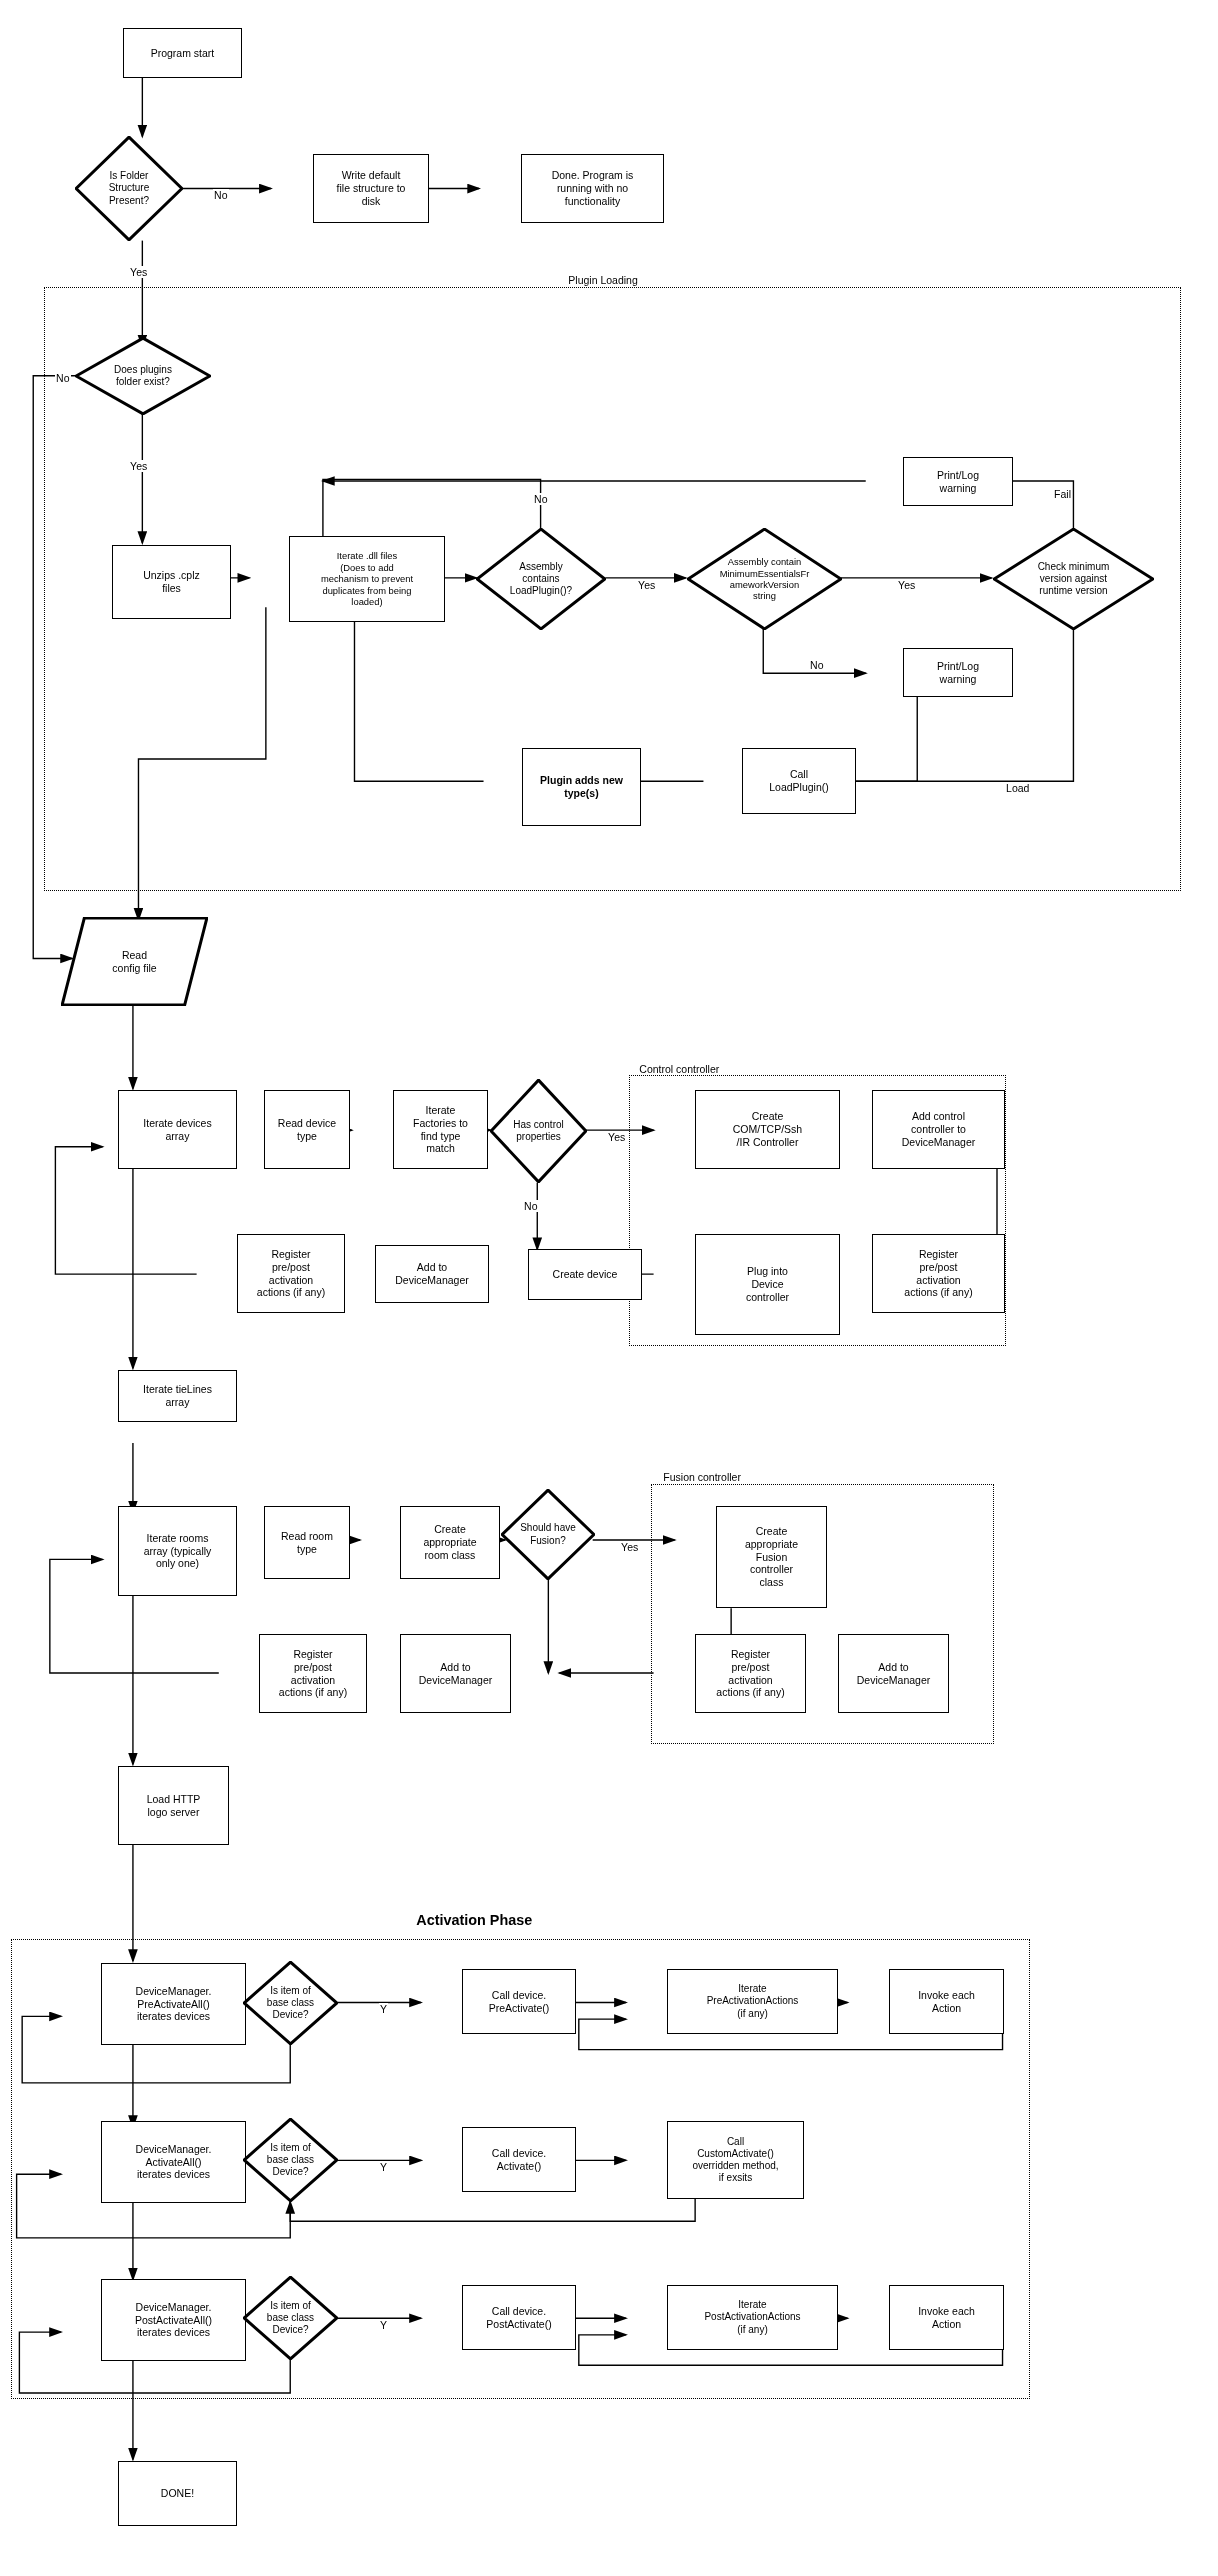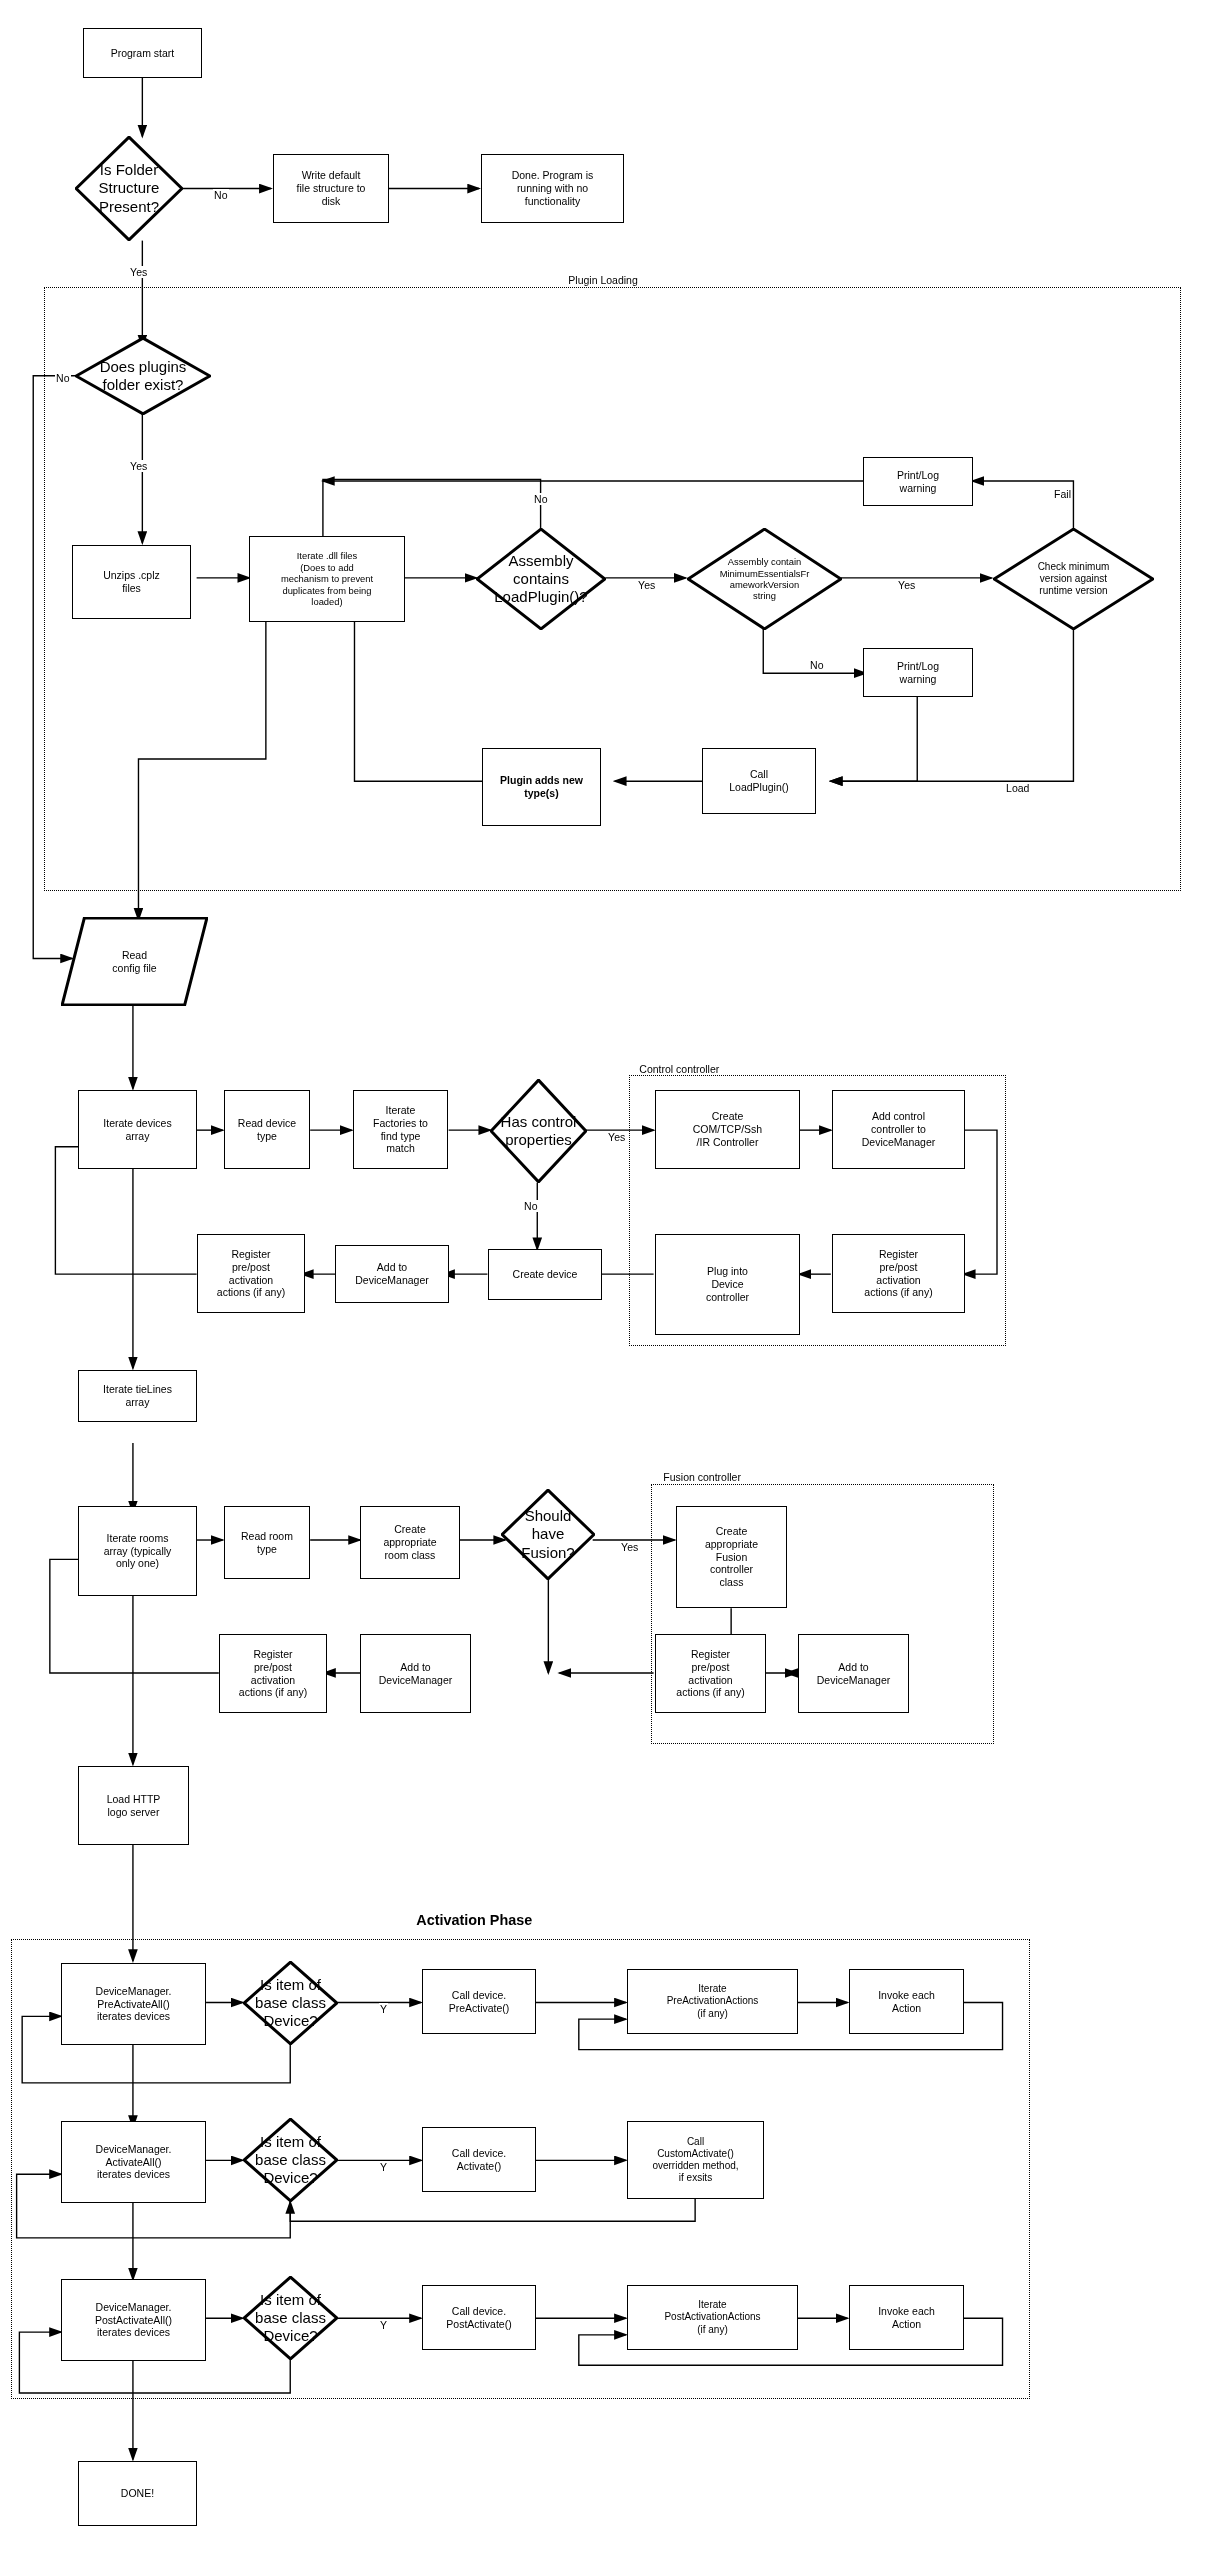--- a/index.html
+++ b/index.html
@@ -31,20 +31,21 @@
     background: #ffffff;
     display: flex;
     align-items: center;
     justify-content: center;
     text-align: center;
     font-size: 10.5px;
     line-height: 1.22;
     color: #000000;
     padding: 1.7px 2.8px;
     white-space: pre-line;
+    margin-left: 40px;
   }
   .diamond {
     position: absolute;
     box-sizing: border-box;
   }
   .diamond .dshape {
     position: absolute;
     left: 0; top: 0;
     width: 100%;
     height: 100%;
@@ -52,21 +53,21 @@
   .diamond .dlabel {
     position: absolute;
     left: 8%;
     top: 0;
     width: 84%;
     height: 100%;
     display: flex;
     align-items: center;
     justify-content: center;
     text-align: center;
-    font-size: 15px;
+    font-size: 10px;
     line-height: 1.22;
     color: #000000;
     white-space: pre-line;
   }
   .para {
     position: absolute;
     box-sizing: border-box;
   }
   .para .pshape {
     position: absolute;

